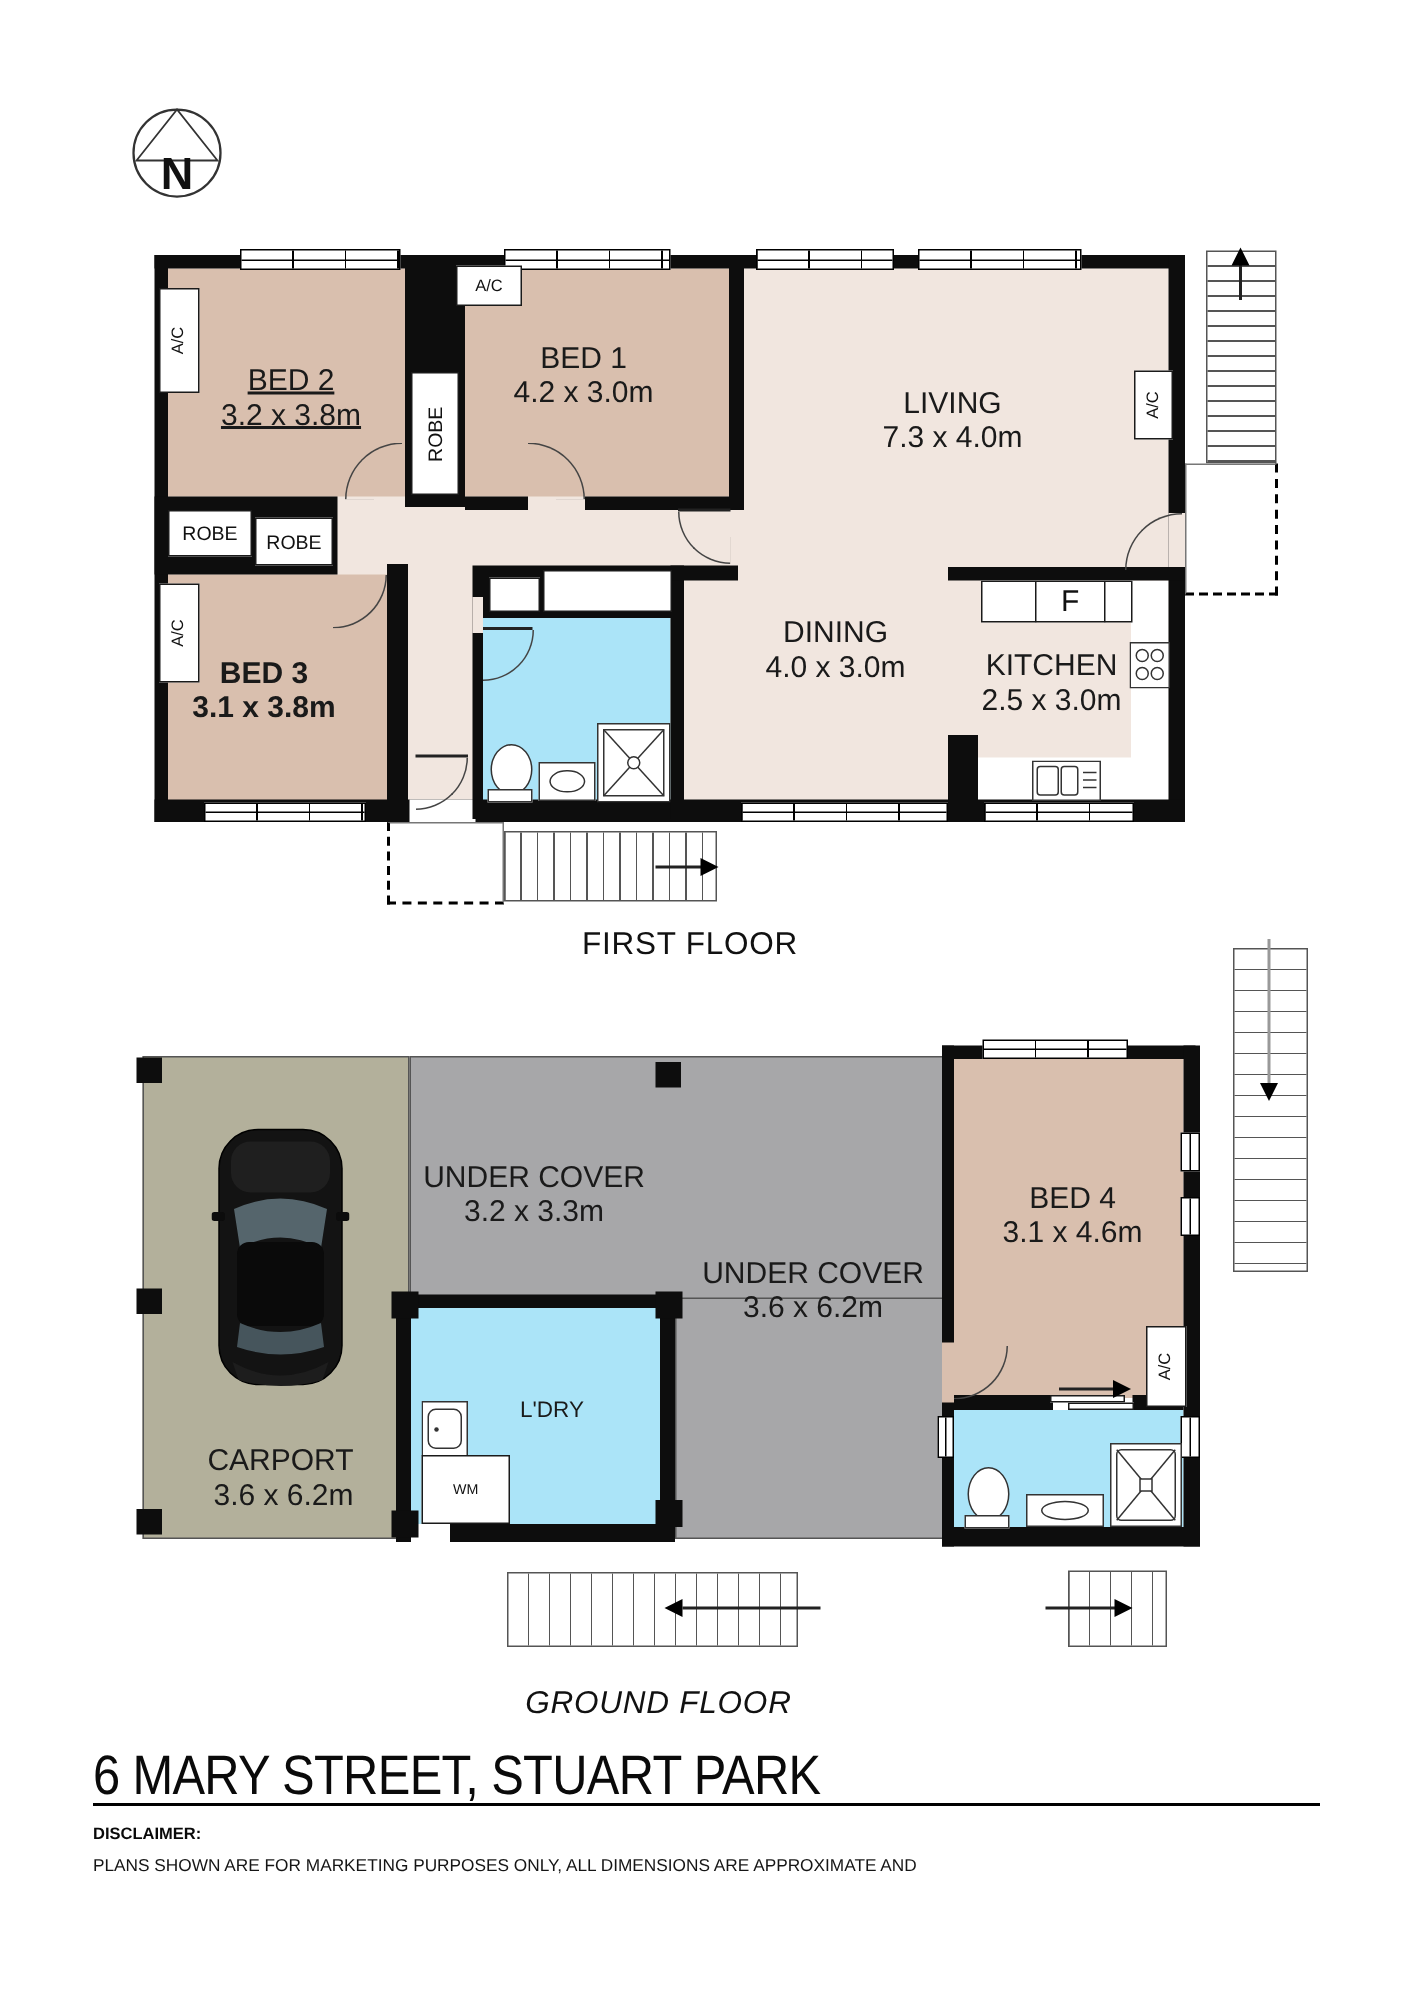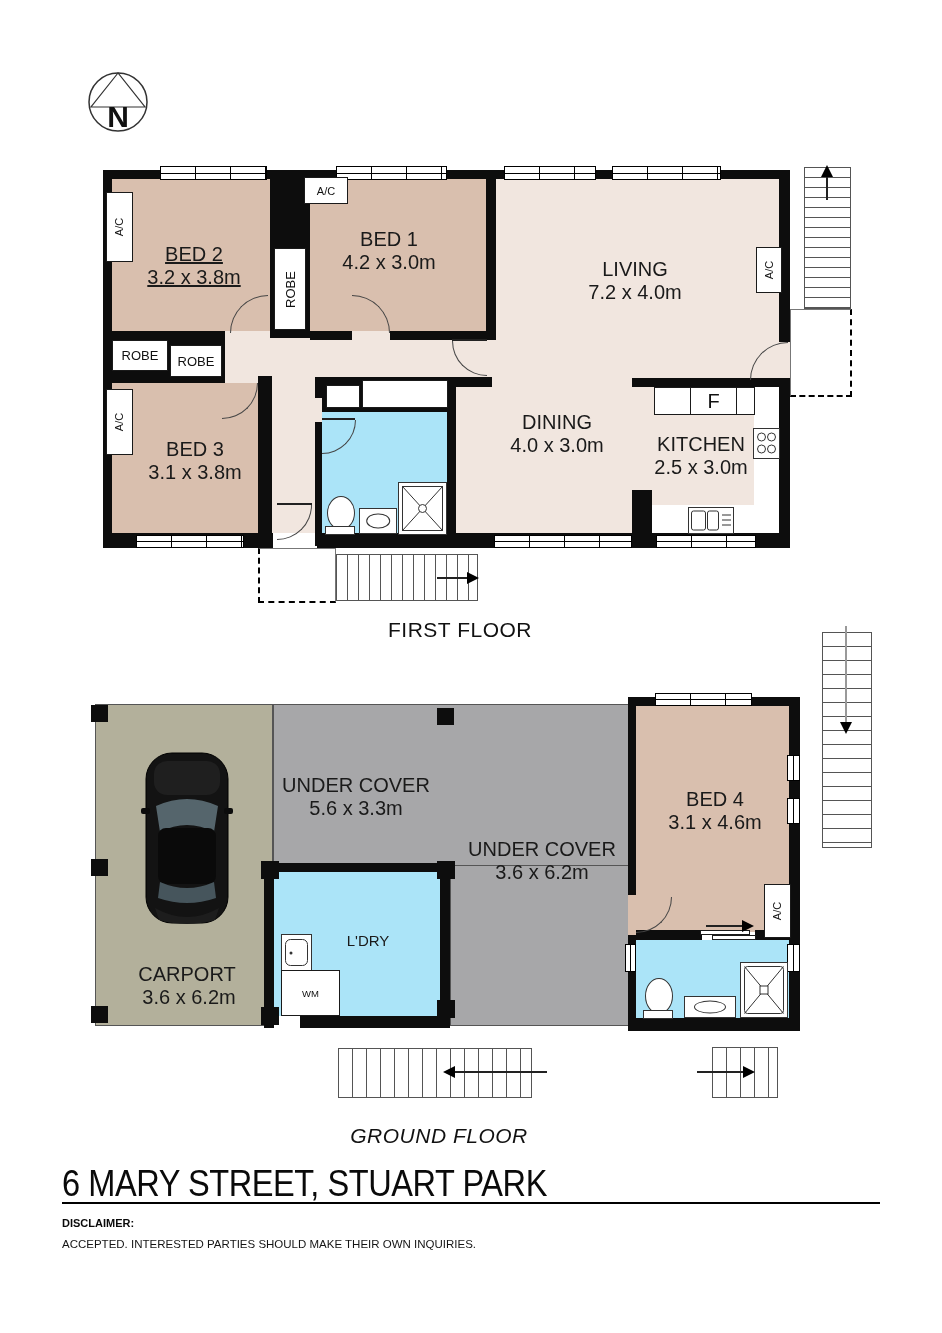--- a/index.html
+++ b/index.html
@@ -201,23 +201,23 @@
   <div class="room-label" style="left:194px;top:266px;text-decoration:underline;">
     <div>BED 2</div>
       <div>3.2 x 3.8m</div>
   </div>
   <div class="room-label" style="left:389px;top:251px;">
     <div>BED 1</div>
       <div>4.2 x 3.0m</div>
   </div>
   <div class="room-label" style="left:635px;top:281px;text-align:center;">
     <div>LIVING</div>
-      <div>7.2 x 4.0m</div>
-  </div>
-  <div class="room-label" style="left:195px;top:461px;">
+      <div>7.3 x 4.0m</div>
+  </div>
+  <div class="room-label" style="left:176px;top:461px;font-weight:bold;">
     <div>BED 3</div>
       <div>3.1 x 3.8m</div>
   </div>
   <div class="room-label" style="left:557px;top:434px;">
     <div>DINING</div>
       <div>4.0 x 3.0m</div>
   </div>
   <div class="room-label" style="left:701px;top:456px;">
     <div>KITCHEN</div>
       <div>2.5 x 3.0m</div>
@@ -318,32 +318,32 @@
   <div class="stairs-h14" style="left:712px;top:1047px;width:66px;height:51px;"></div>
   <div class="aline" style="left:697px;top:1071px;width:48px;height:1.5px;"></div>
   <div class="tri tri-right" style="left:743px;top:1066px;"></div>
 
   <div class="room-label" style="left:187px;top:986px;text-align:right;">
     <div>CARPORT</div>
       <div>3.6 x 6.2m</div>
   </div>
   <div class="room-label" style="left:356px;top:797px;">
     <div>UNDER COVER</div>
-      <div>5.6 x 3.3m</div>
+      <div>3.2 x 3.3m</div>
   </div>
   <div class="room-label" style="left:542px;top:861px;">
     <div>UNDER COVER</div>
       <div>3.6 x 6.2m</div>
   </div>
   <div class="room-label" style="left:715px;top:811px;">
     <div>BED 4</div>
       <div>3.1 x 4.6m</div>
   </div>
   <div class="floor-label" style="left:439px;top:1136px;font-style:italic;">GROUND FLOOR</div>
 
   <div class="title" style="left:62px;top:1163px;">6 MARY STREET, STUART PARK</div>
   <div class="rule" style="left:62px;top:1202px;width:818px;height:2px;"></div>
   <div class="disc-h" style="left:62px;top:1217px;">DISCLAIMER:</div>
   <div class="disc-b" style="left:62px;top:1238px;">
-    <div>ACCEPTED. INTERESTED PARTIES SHOULD MAKE THEIR OWN INQUIRIES.</div>
+    <div>PLANS SHOWN ARE FOR MARKETING PURPOSES ONLY, ALL DIMENSIONS ARE APPROXIMATE AND</div>
   </div>
 
 </div>
 
 </body></html>

